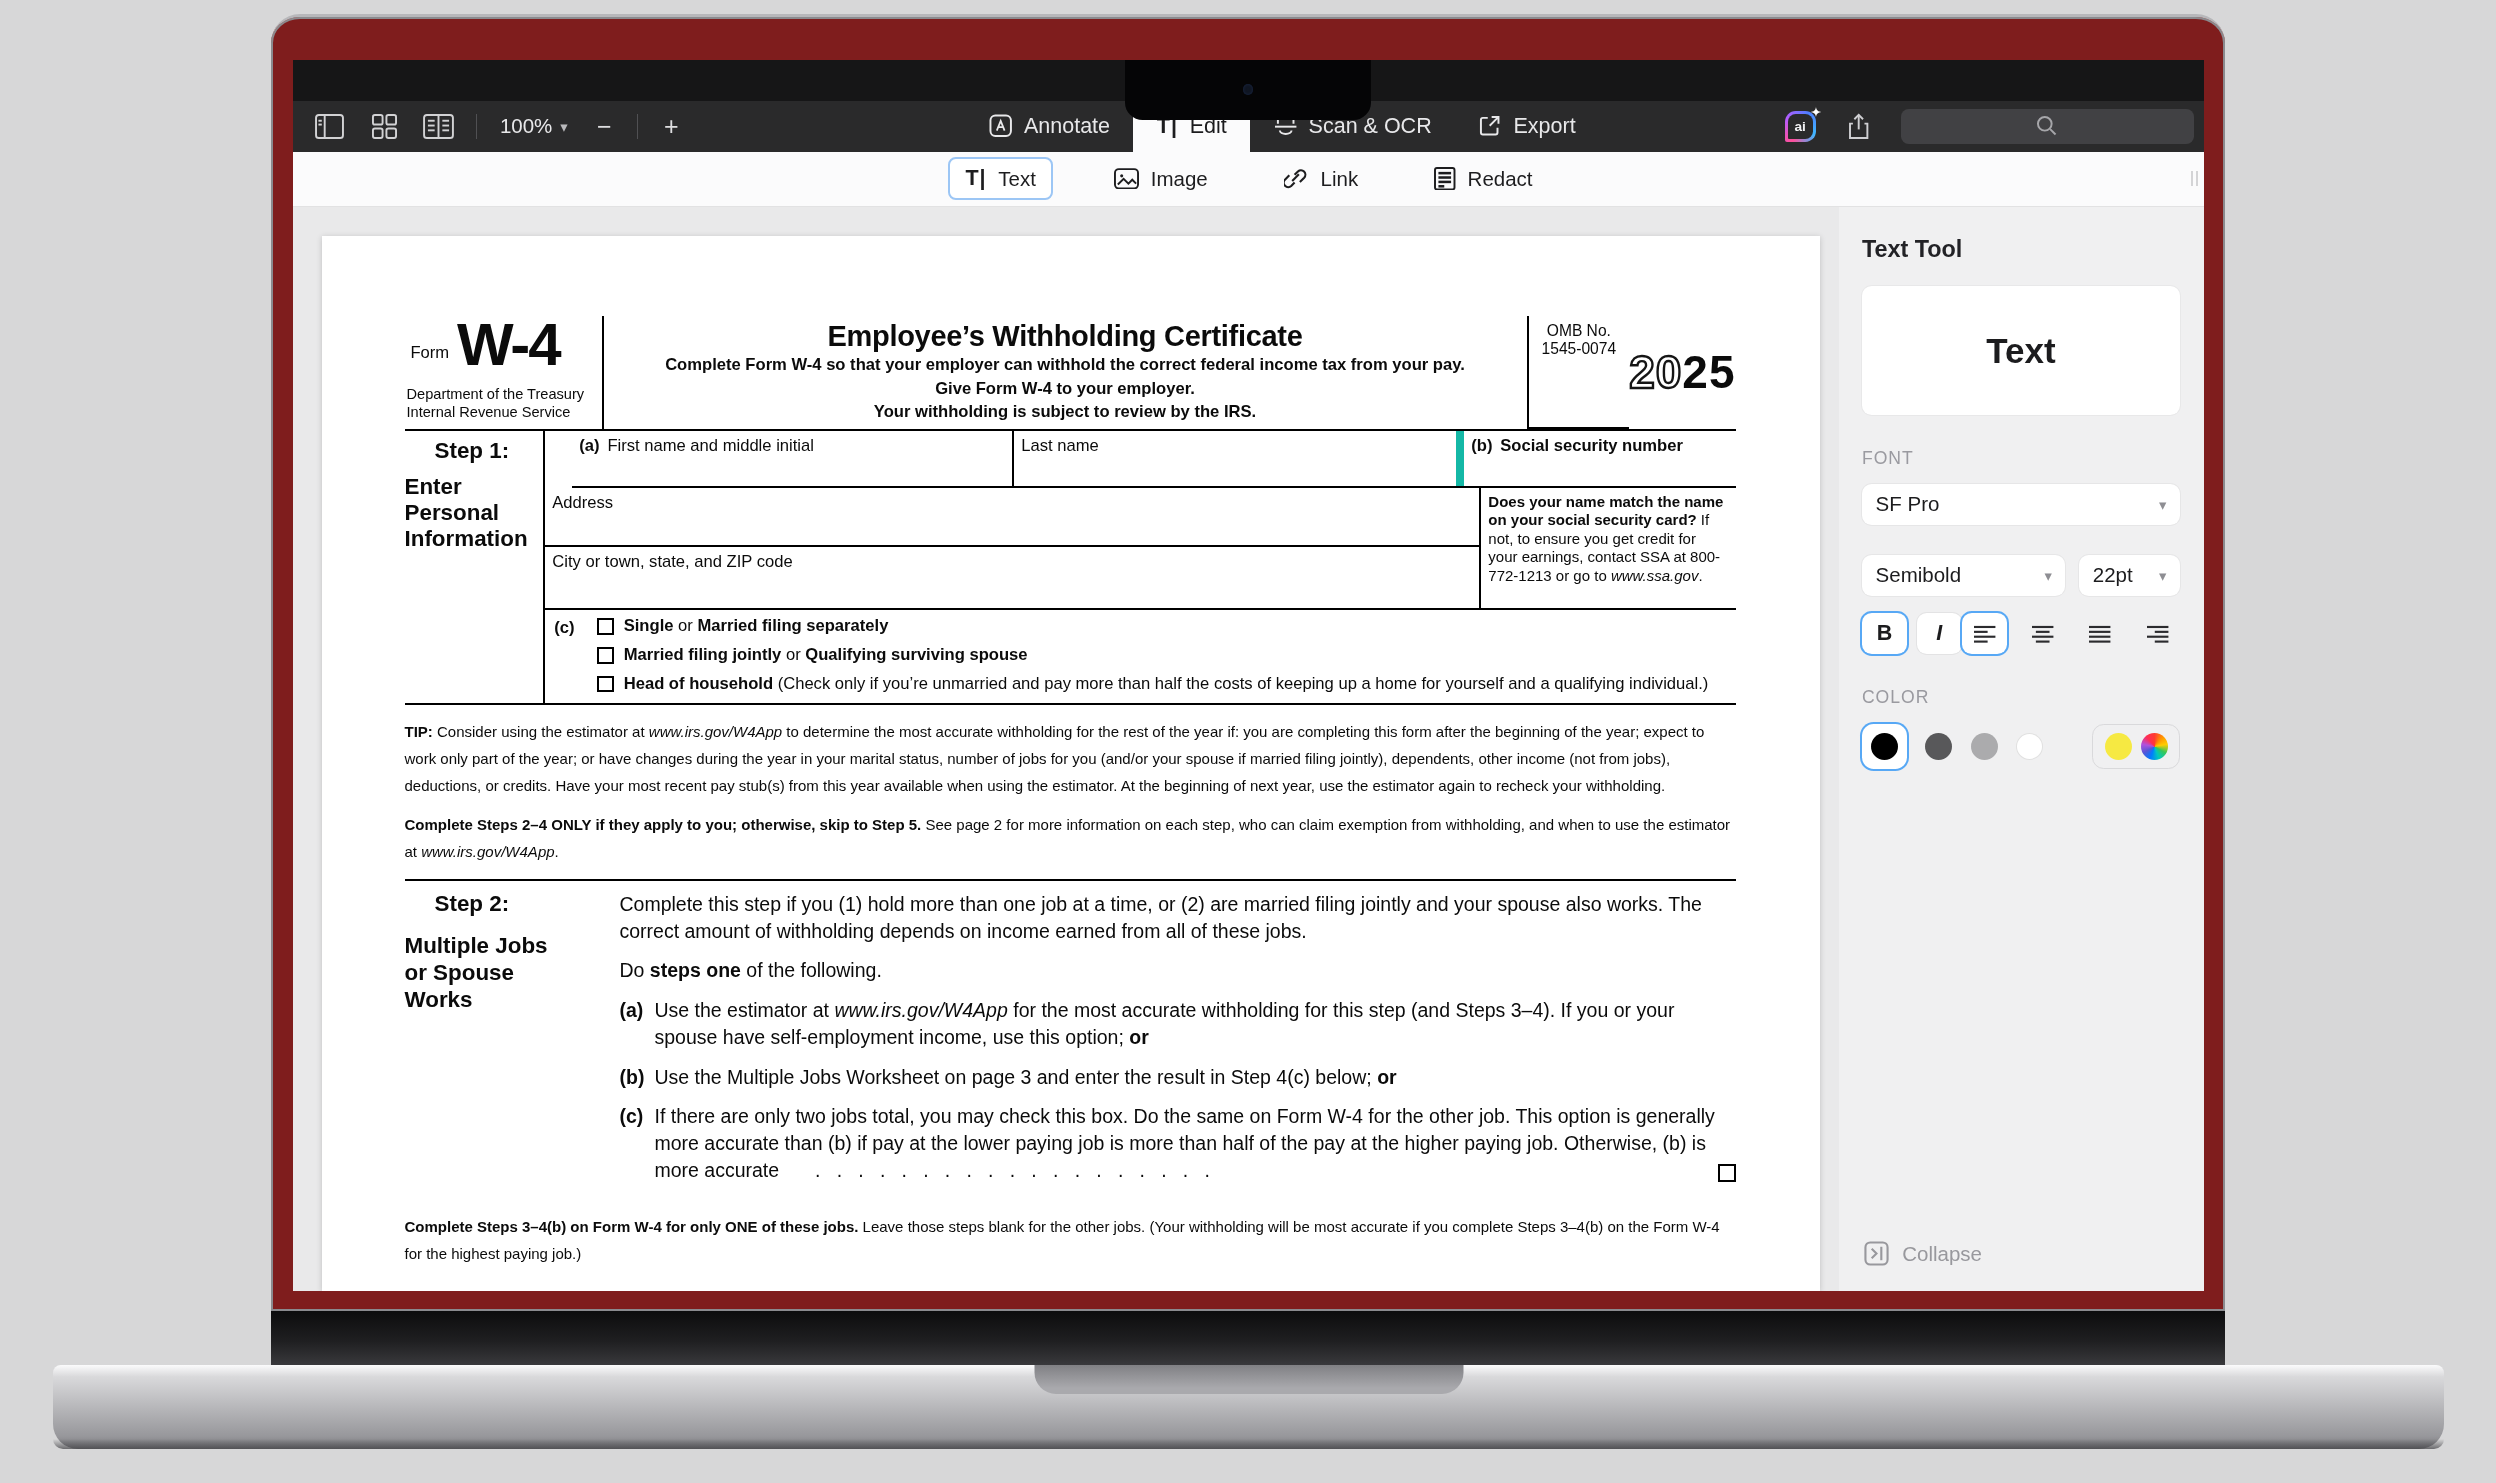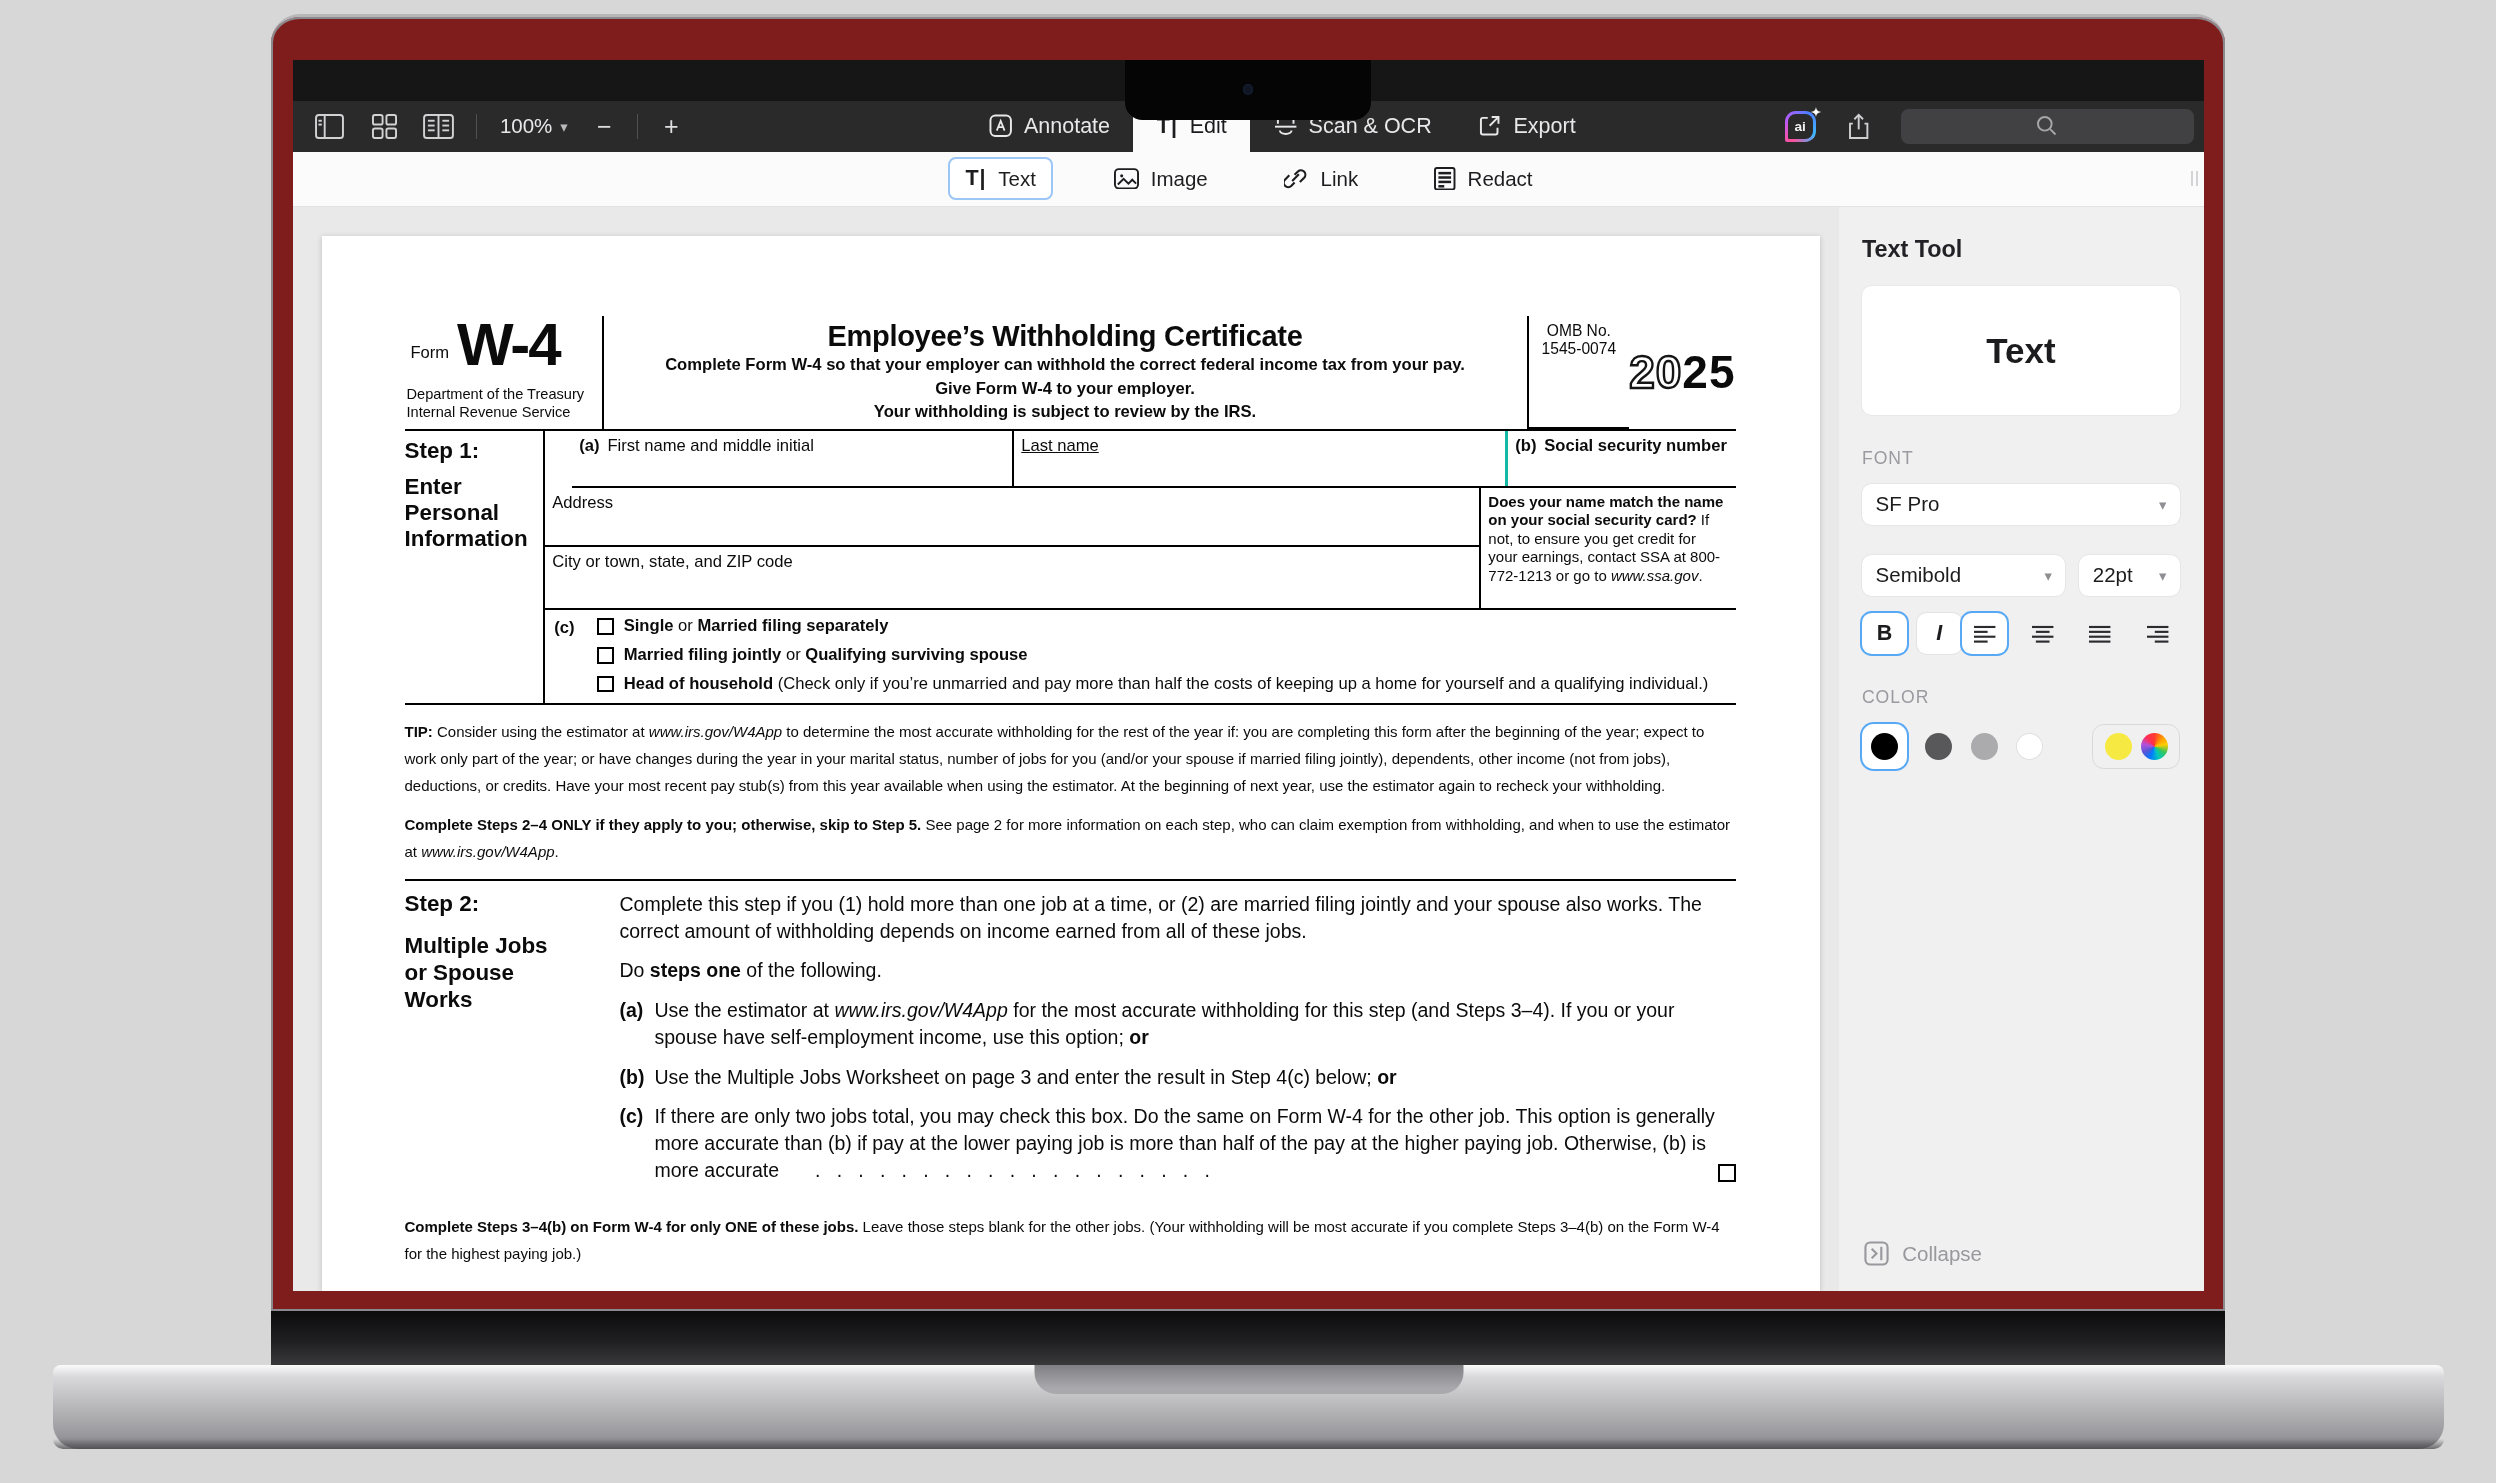--- a/index.html
+++ b/index.html
@@ -68,27 +68,27 @@
   .fh-title { font-size:29px; font-weight:bold; letter-spacing:-0.3px; }
   .fh-sub { font-size:16.6px; font-weight:bold; line-height:20.5px; margin-top:2.9px; }
   .fh-right { width:207px; display:flex; flex-direction:row; }
   .fh-omb { font-size:15.6px; text-align:center; padding:6.8px 0 5.9px; border-bottom:2px solid #000; }
   .fh-year { flex:1; display:flex; align-items:center; justify-content:center; font-size:46px; font-weight:900; letter-spacing:1px; }
   .yr-outline { color:#fff; -webkit-text-stroke:2.4px #151515; }
 
   
   .s1table { display:flex; border-bottom:2.9px solid #000; }
   .s1label { width:138px; padding-top:7.8px; }
-  .stepname { font-size:22.4px; font-weight:bold; }
+  .stepname { font-size:22.4px; font-weight:bold;margin-left:30px; }
   .stepdesc { font-size:22.4px; font-weight:bold; line-height:26px; margin-top:9.8px; }
   .s1cells { flex:1; border-left:2px solid #000; display:flex; flex-direction:column; }
   .rowA { display:flex; border-bottom:2px solid #000; height:57px;margin-left:27px; }
   .cell { padding:4.9px 7.8px; font-size:16.6px; }
   .cA1 { width:442px; border-right:2px solid #000; }
-  .cA2 { width:494px; border-right:3px solid #14b8a6;text-decoration:underline; }
+  .cA2 { width:450px; border-right:8px solid #14b8a6; }
   .cA3 { flex:1; }
   .blk { font-weight:bold; margin-right:7.8px; }
   .rowBC { display:flex; }
   .bc-left { width:936px; border-right:2px solid #000; }
   .rAddr { height:59px; border-bottom:2px solid #000; padding:4.9px 7.8px; font-size:16.6px; }
   .rCity { height:61px; padding:4.9px 7.8px; font-size:16.6px; }
   .bc-note { flex:1; padding:4.9px 7.8px 3.9px; font-size:15px; line-height:18.5px; }
   .rowC { border-top:2px solid #000; padding:6.8px 0 8.8px 9.8px; display:flex; }
   .cLbl { width:43px; font-weight:bold; font-size:16.6px; padding-top:2px; }
   .cbcol { display:flex; flex-direction:column; gap:8.8px; }

